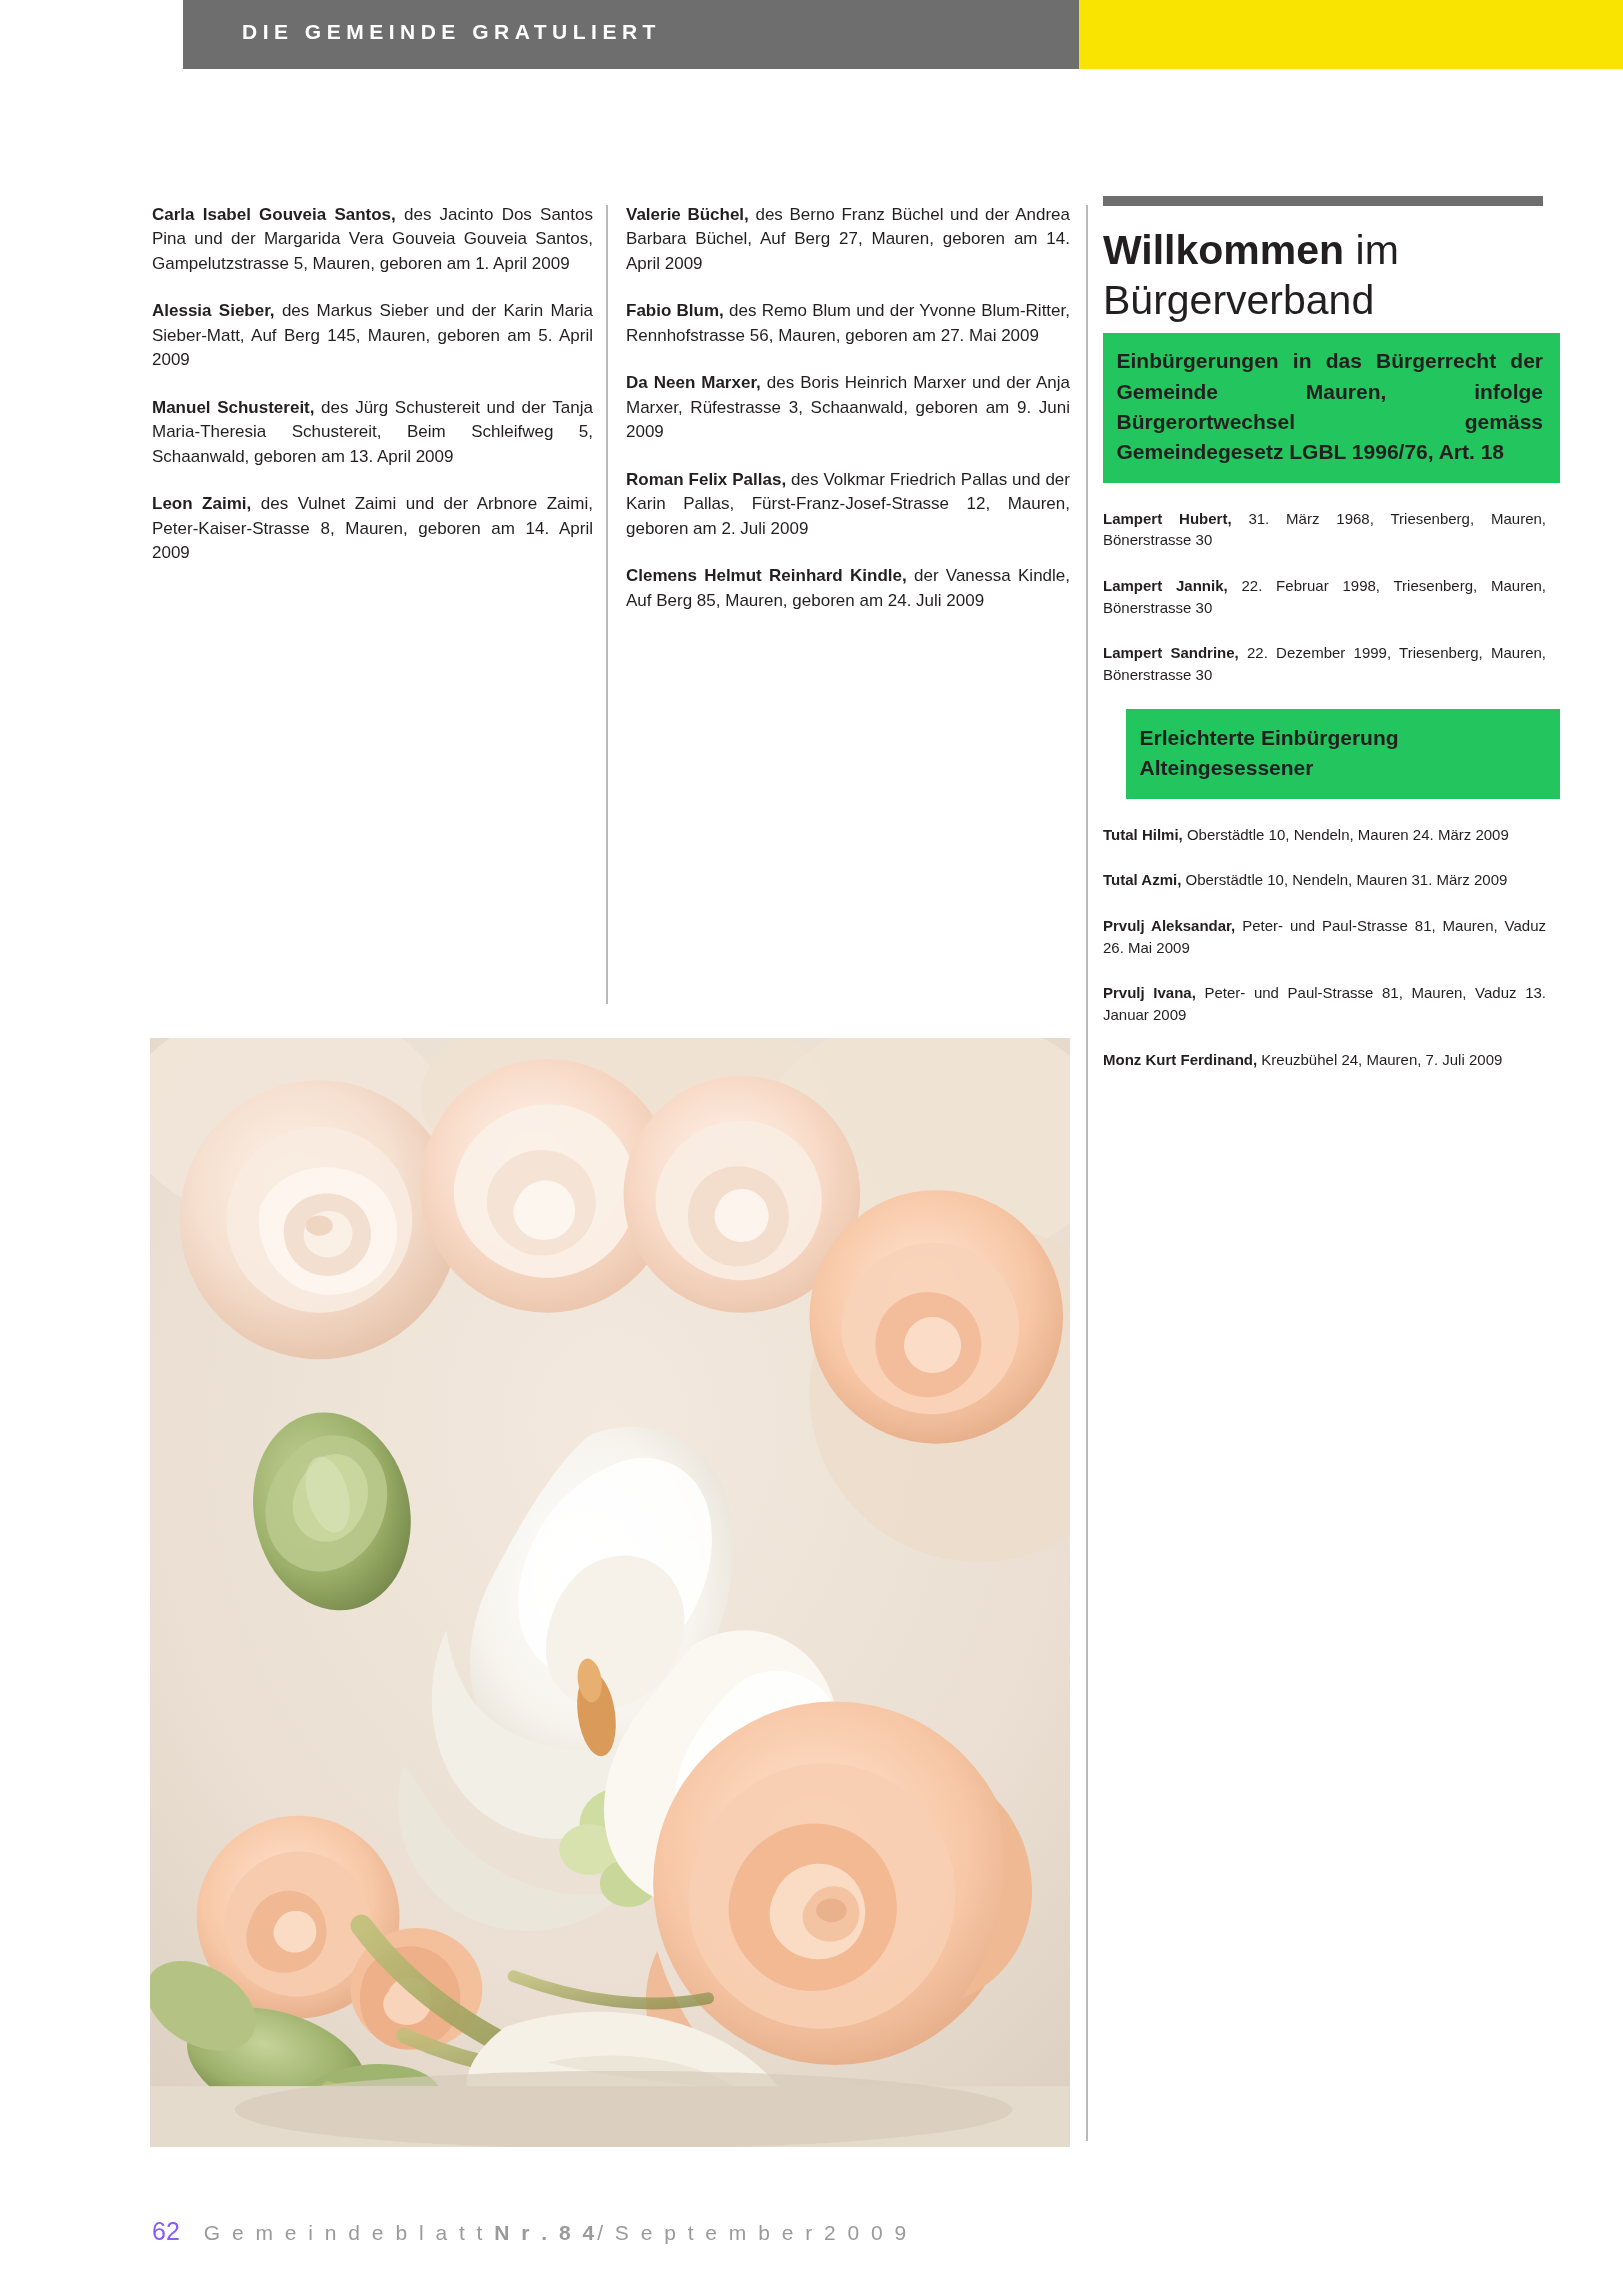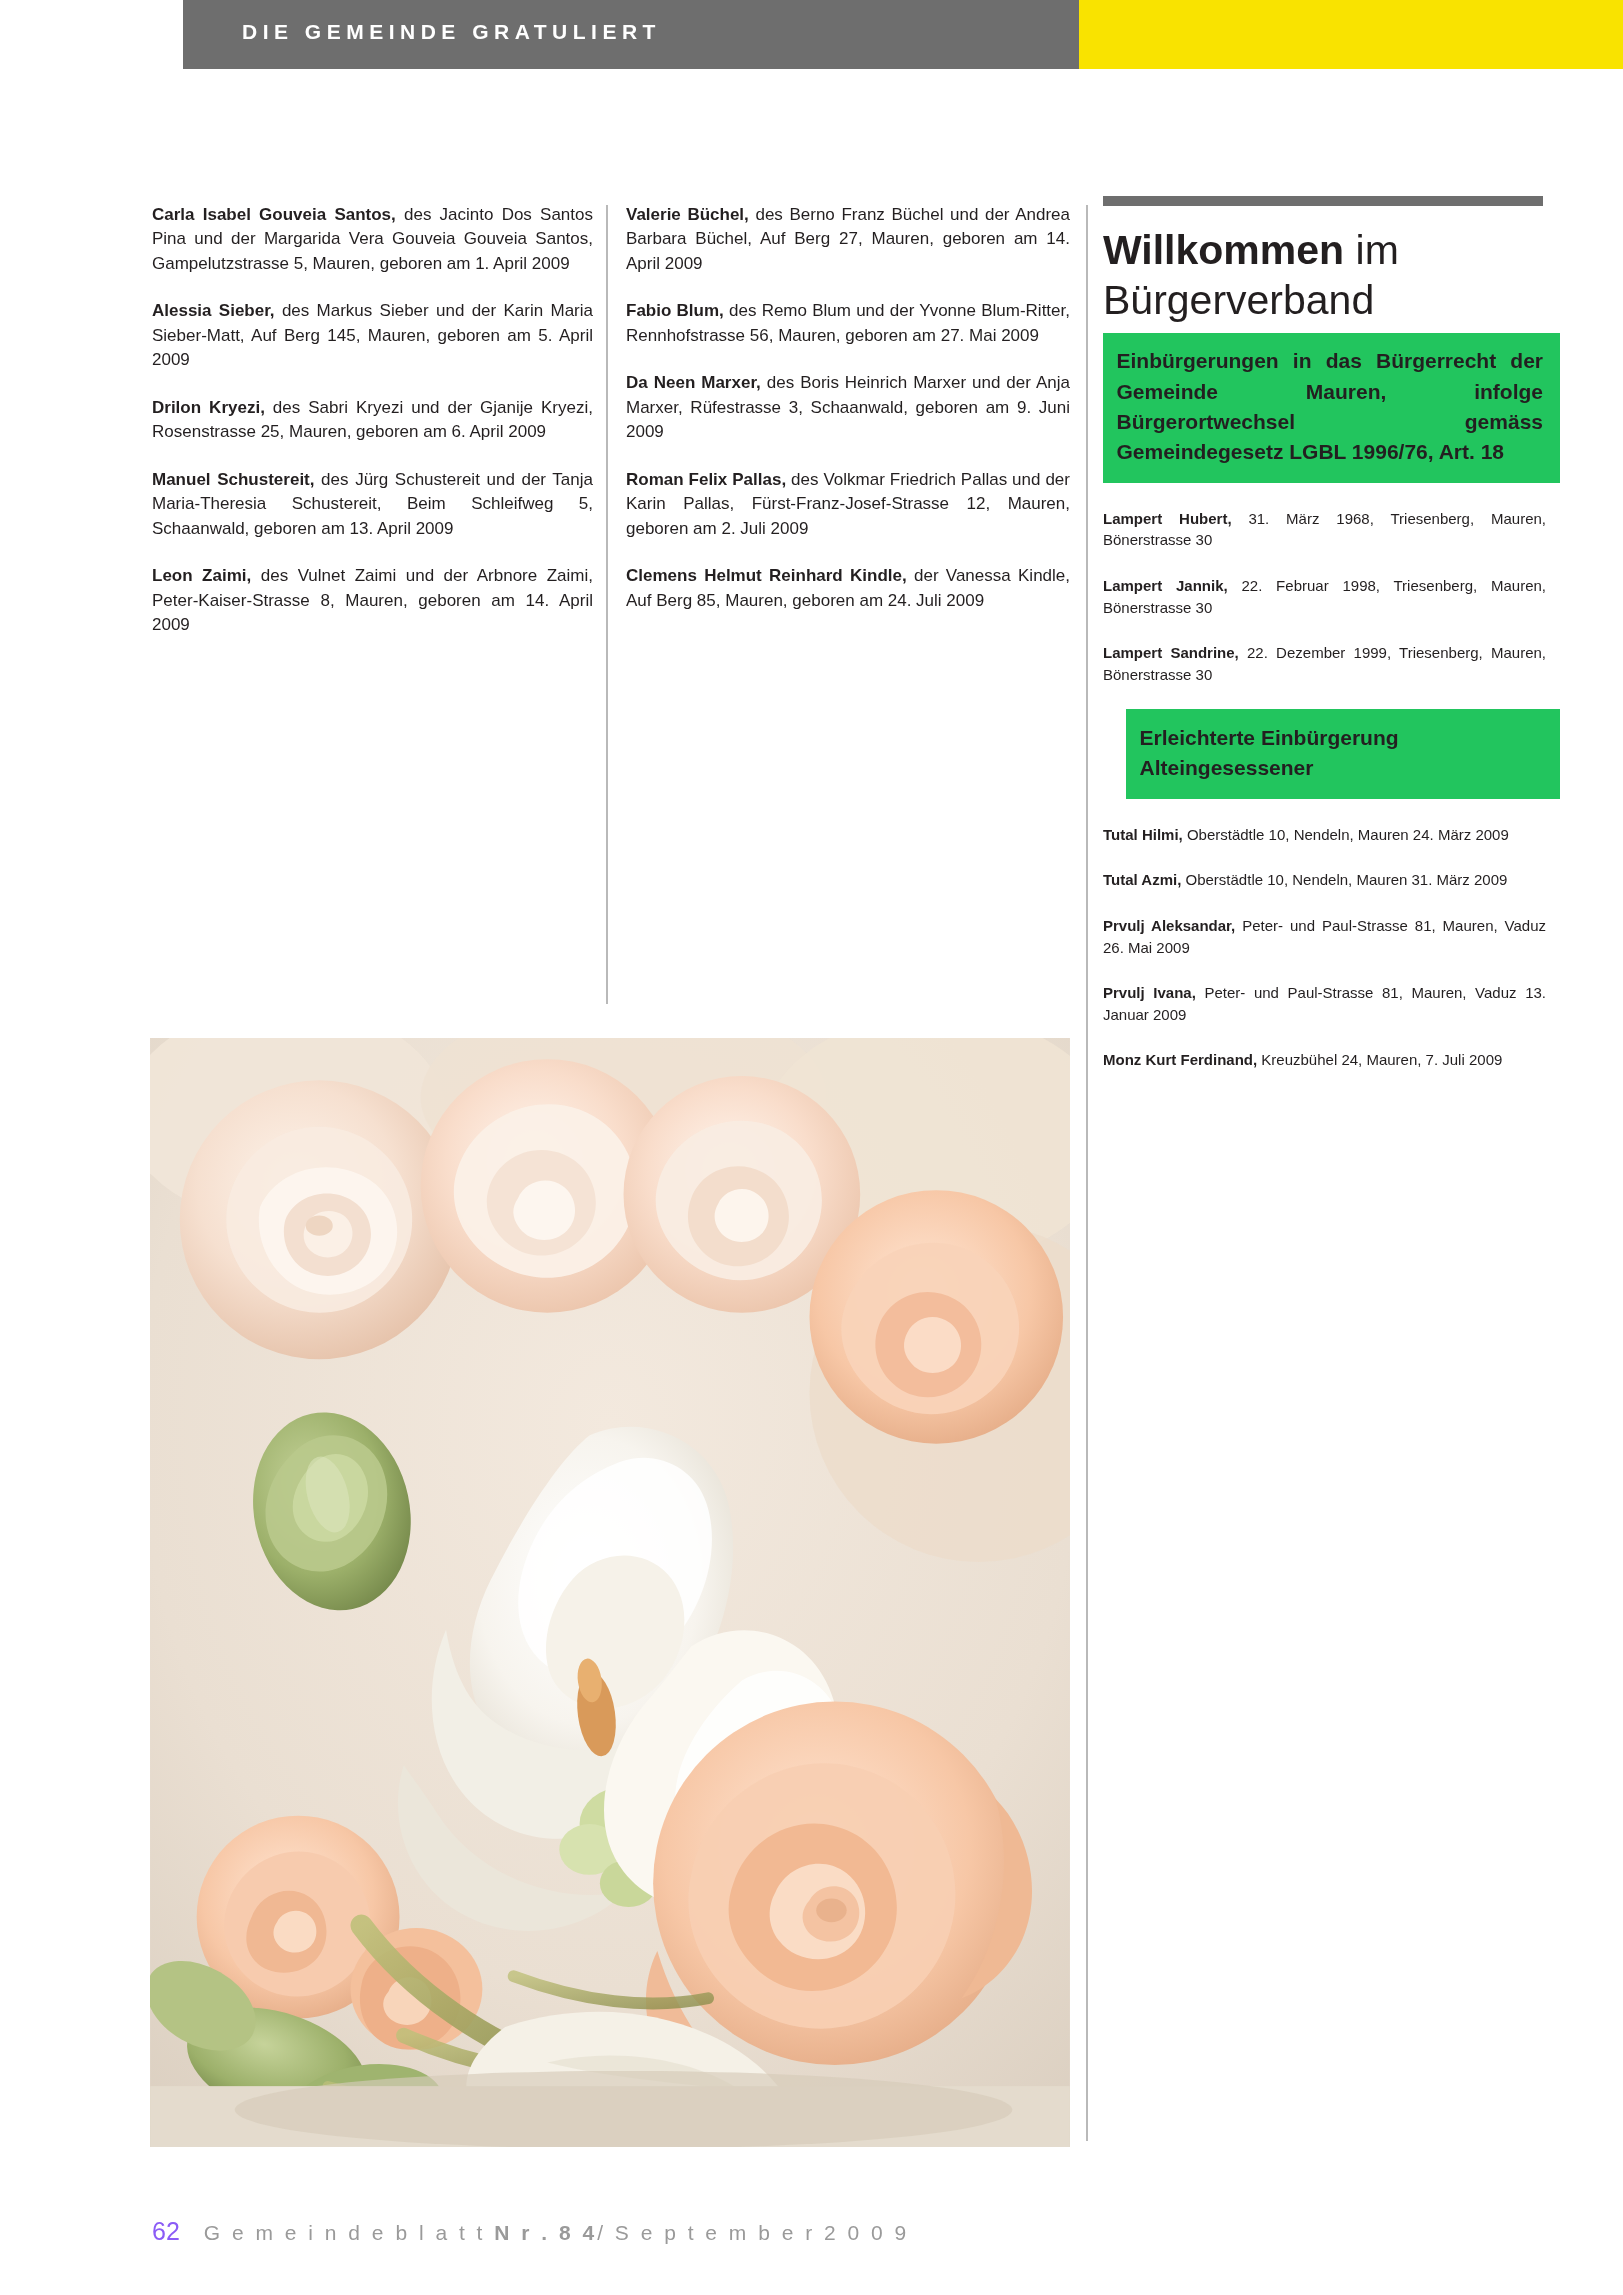--- a/index.html
+++ b/index.html
@@ -171,21 +171,20 @@
   <div class="header-gray"></div>
   <div class="header-title">DIE GEMEINDE GRATULIERT</div>
 </div>
 
 <div class="col-divider"></div>
 <div class="col-divider2"></div>
 
 <div class="col" id="col1">
     <p><b>Carla Isabel Gouveia Santos,</b><span> des Jacinto Dos Santos Pina und der Margarida Vera Gouveia Gouveia Santos, Gampelutzstrasse 5, Mauren, geboren am 1. April 2009</span></p>
     <p><b>Alessia Sieber,</b><span> des Markus Sieber und der Karin Maria Sieber-Matt, Auf Berg 145, Mauren, geboren am 5. April 2009</span></p>
-    <p><b>Drilon Kryezi,</b><span> des Sabri Kryezi und der Gjanije Kryezi, Rosenstrasse 25, Mauren, geboren am 6. April 2009</span></p>
     <p><b>Manuel Schustereit,</b><span> des Jürg Schustereit und der Tanja Maria-Theresia Schustereit, Beim Schleifweg 5, Schaanwald, geboren am 13. April 2009</span></p>
     <p><b>Leon Zaimi,</b><span> des Vulnet Zaimi und der Arbnore Zaimi, Peter-Kaiser-Strasse 8, Mauren, geboren am 14. April 2009</span></p>
   </div>
 
 <div class="col" id="col2">
     <p><b>Valerie Büchel,</b><span> des Berno Franz Büchel und der Andrea Barbara Büchel, Auf Berg 27, Mauren, geboren am 14. April 2009</span></p>
     <p><b>Fabio Blum,</b><span> des Remo Blum und der Yvonne Blum-Ritter, Rennhofstrasse 56, Mauren, geboren am 27. Mai 2009</span></p>
     <p><b>Da Neen Marxer,</b><span> des Boris Heinrich Marxer und der Anja Marxer, Rüfestrasse 3, Schaanwald, geboren am 9. Juni 2009</span></p>
     <p><b>Roman Felix Pallas,</b><span> des Volkmar Friedrich Pallas und der Karin Pallas, Fürst-Franz-Josef-Strasse 12, Mauren, geboren am 2. Juli 2009</span></p>
     <p><b>Clemens Helmut Reinhard Kindle,</b><span> der Vanessa Kindle, Auf Berg 85, Mauren, geboren am 24. Juli 2009</span></p>

